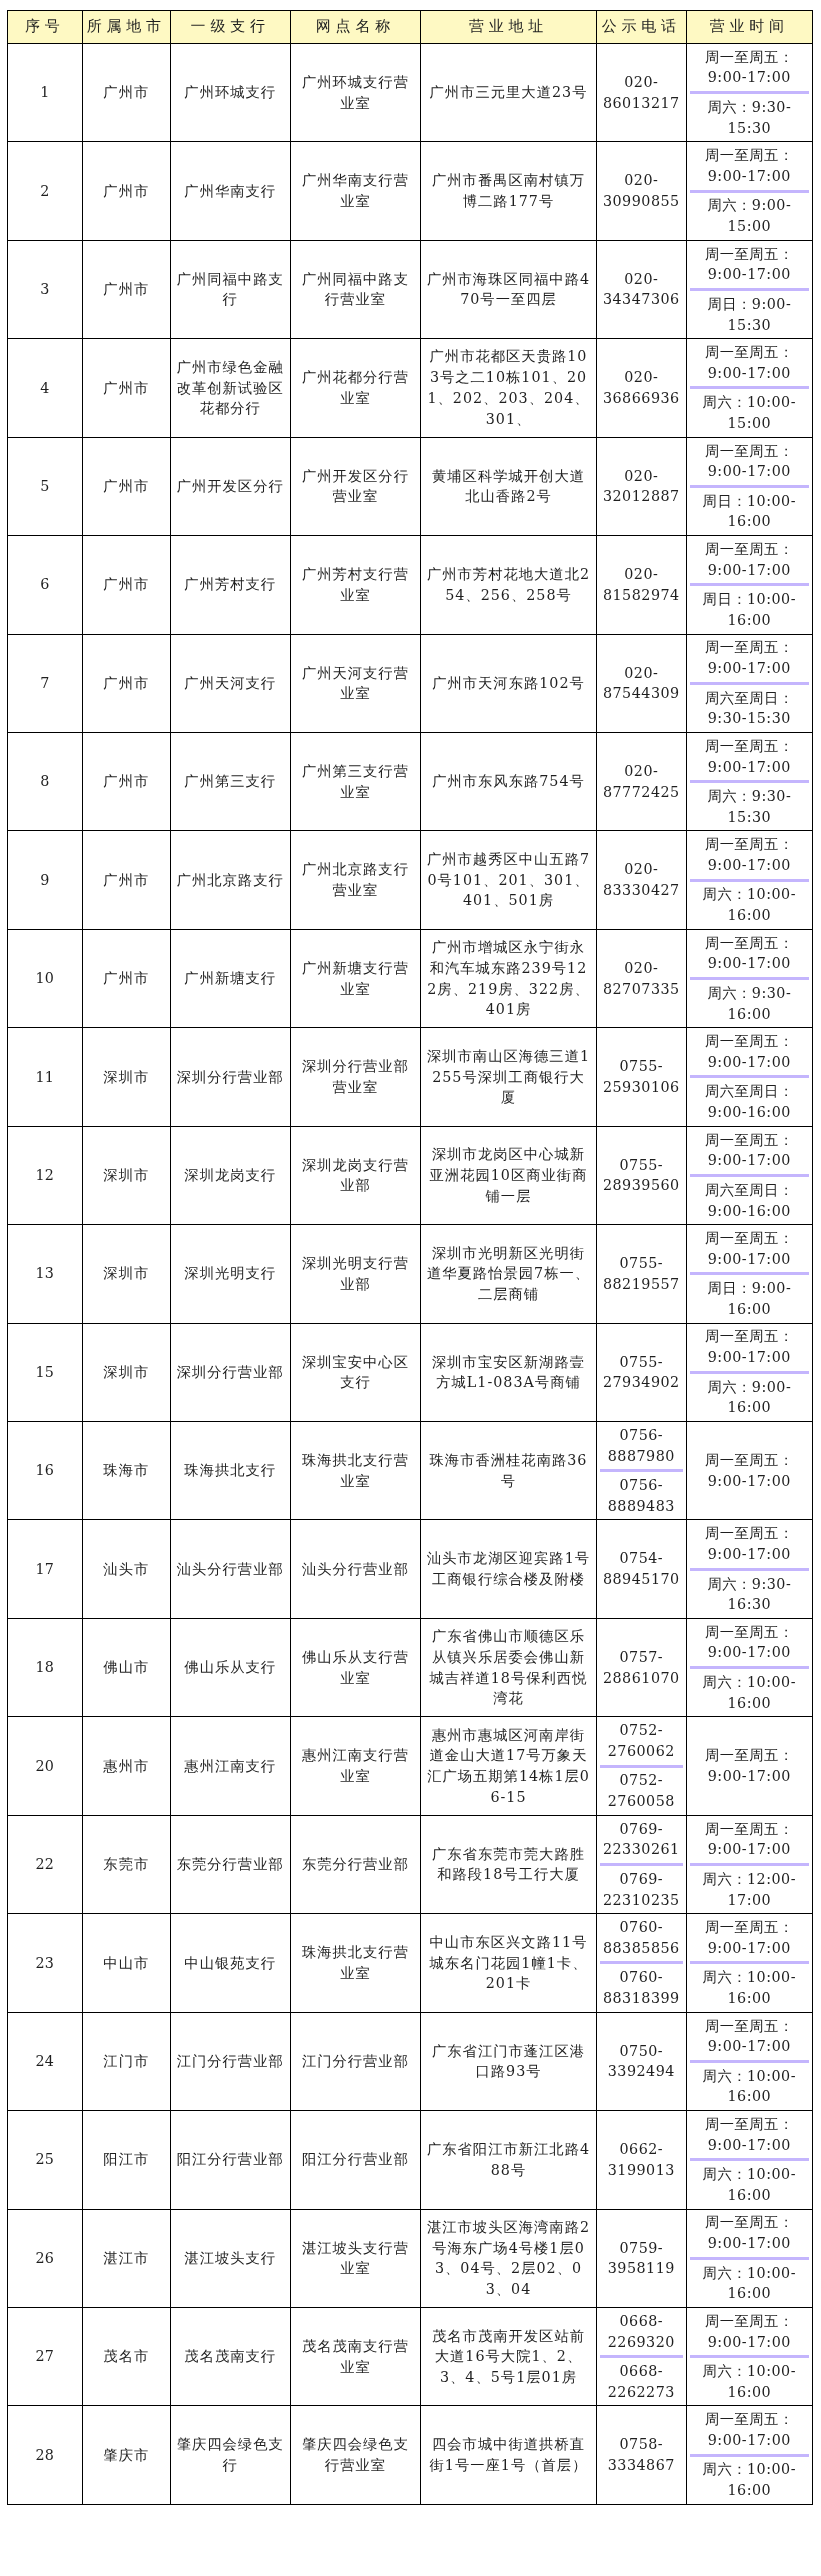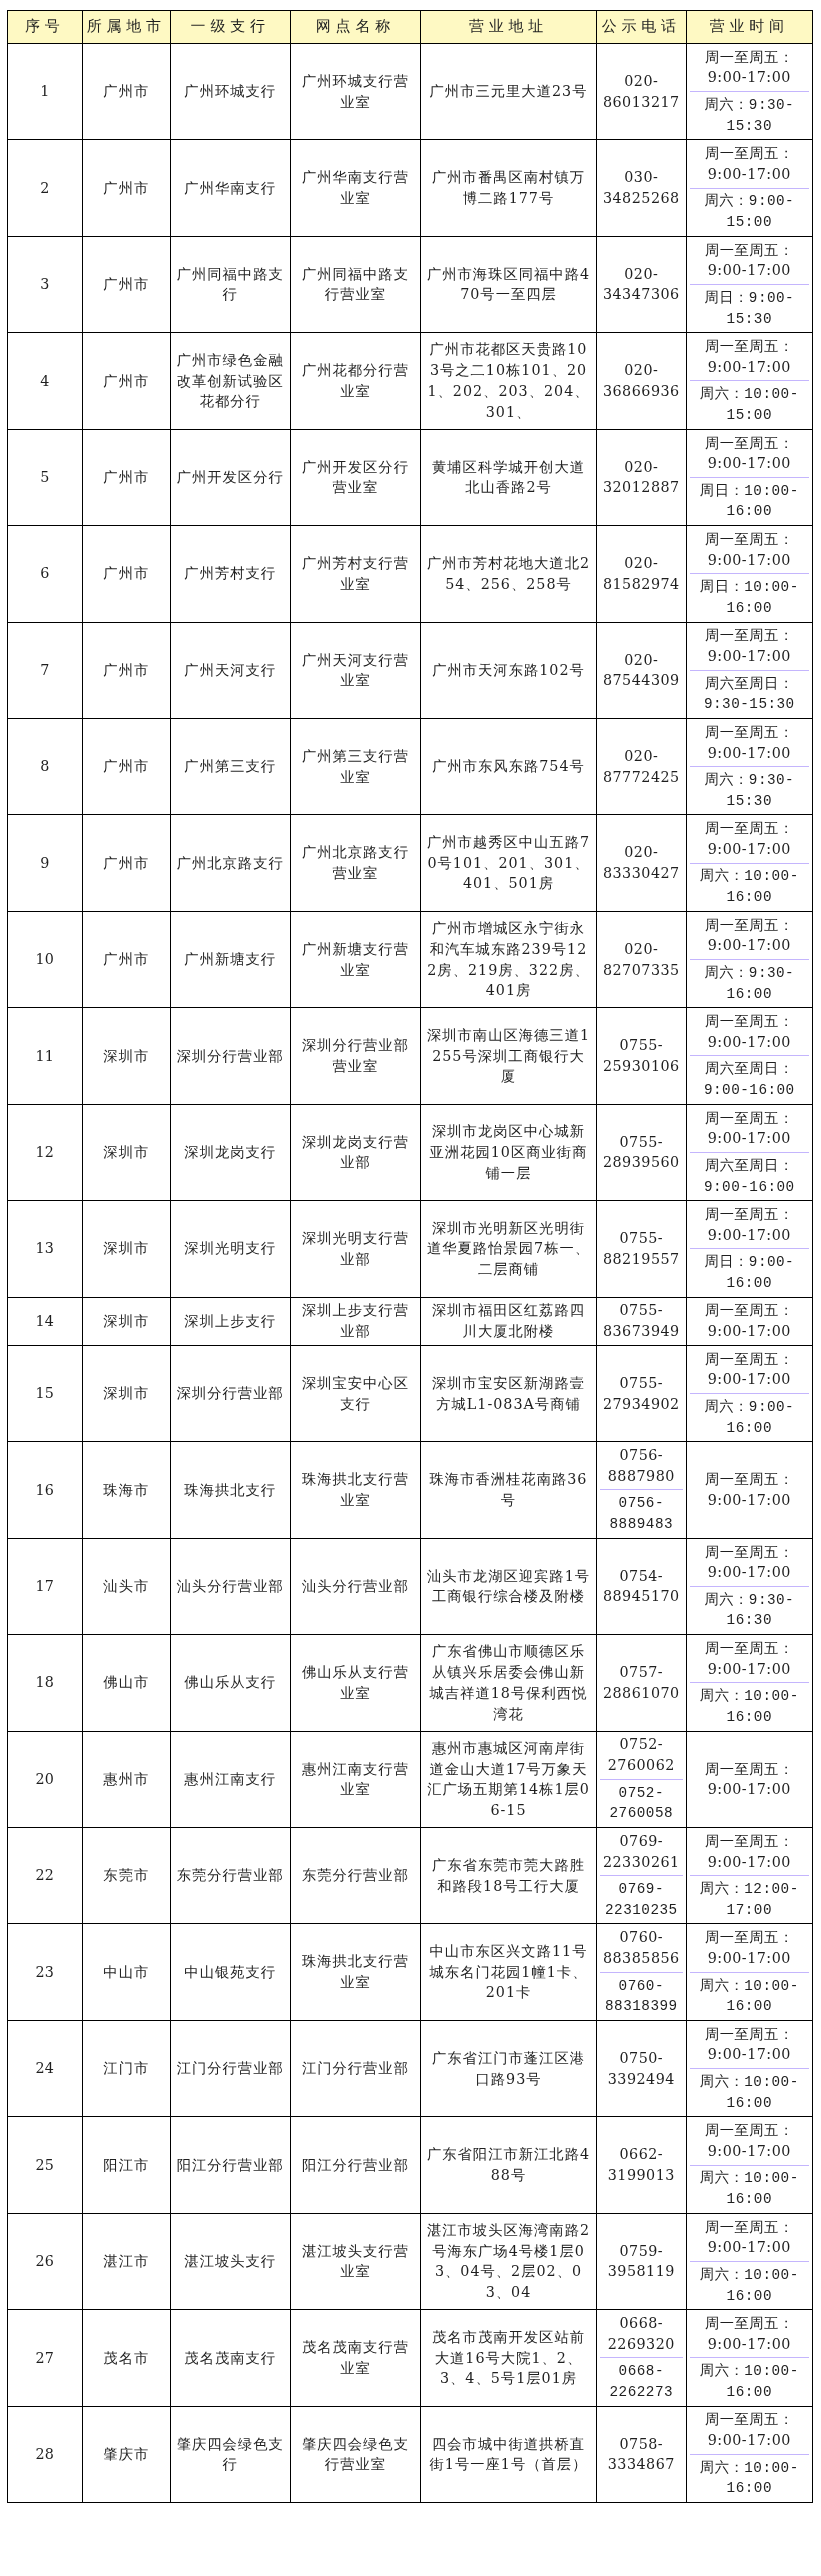--- a/index.html
+++ b/index.html
@@ -13,21 +13,21 @@
     padding:2.9px 3.8px;word-break:break-all;font-weight:normal;
   }
   .branch-table thead th{
     background:#fef9c3;
     font-size:15px;letter-spacing:4.8px;
     padding:5.7px 1.9px;line-height:1.4;
   }
   td.col-phone,td.col-hours{letter-spacing:0.5px;padding:0 3px;word-break:normal;overflow-wrap:anywhere;}
   td.col-no{letter-spacing:0;}
   .seg{padding:2.9px 1.9px;}
-  .seg + .seg{border-top:1px solid #c4b5fd;font-family:Liberation Mono, monospace;}
+  .seg + .seg{border-top:3px solid #c4b5fd;}
 </style>
 </head>
 <body>
 
 <div class="page">
   <table class="branch-table">
     <colgroup>
       <col style="width:74px">
       <col style="width:87px">
       <col style="width:118px">
@@ -62,21 +62,21 @@
             <div class="seg">周六：9:30-15:30</div>
           </td>
         </tr>
         <tr>
           <td class="col-no">2</td>
           <td class="col-city">广州市</td>
           <td class="col-branch">广州华南支行</td>
           <td class="col-outlet">广州华南支行营业室</td>
           <td class="col-address">广州市番禺区南村镇万博二路177号</td>
           <td class="col-phone">
-            <div class="seg">030-34825268</div>
+            <div class="seg">020-30990855</div>
           </td>
           <td class="col-hours">
             <div class="seg">周一至周五：9:00-17:00</div>
             <div class="seg">周六：9:00-15:00</div>
           </td>
         </tr>
         <tr>
           <td class="col-no">3</td>
           <td class="col-city">广州市</td>
           <td class="col-branch">广州同福中路支行</td>
@@ -221,33 +221,20 @@
           <td class="col-city">深圳市</td>
           <td class="col-branch">深圳光明支行</td>
           <td class="col-outlet">深圳光明支行营业部</td>
           <td class="col-address">深圳市光明新区光明街道华夏路怡景园7栋一、二层商铺</td>
           <td class="col-phone">
             <div class="seg">0755-88219557</div>
           </td>
           <td class="col-hours">
             <div class="seg">周一至周五：9:00-17:00</div>
             <div class="seg">周日：9:00-16:00</div>
-          </td>
-        </tr>
-        <tr>
-          <td class="col-no">14</td>
-          <td class="col-city">深圳市</td>
-          <td class="col-branch">深圳上步支行</td>
-          <td class="col-outlet">深圳上步支行营业部</td>
-          <td class="col-address">深圳市福田区红荔路四川大厦北附楼</td>
-          <td class="col-phone">
-            <div class="seg">0755-83673949</div>
-          </td>
-          <td class="col-hours">
-            <div class="seg">周一至周五：9:00-17:00</div>
           </td>
         </tr>
         <tr>
           <td class="col-no">15</td>
           <td class="col-city">深圳市</td>
           <td class="col-branch">深圳分行营业部</td>
           <td class="col-outlet">深圳宝安中心区支行</td>
           <td class="col-address">深圳市宝安区新湖路壹方城L1-083A号商铺</td>
           <td class="col-phone">
             <div class="seg">0755-27934902</div>

